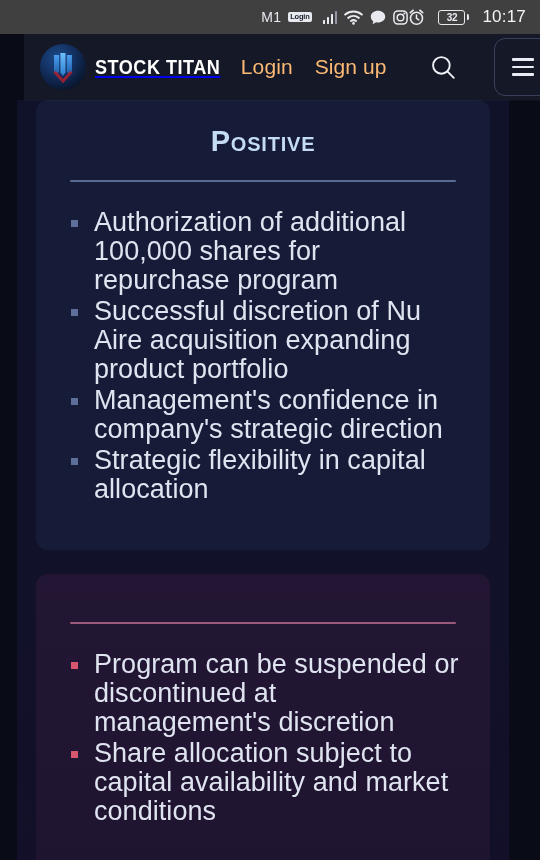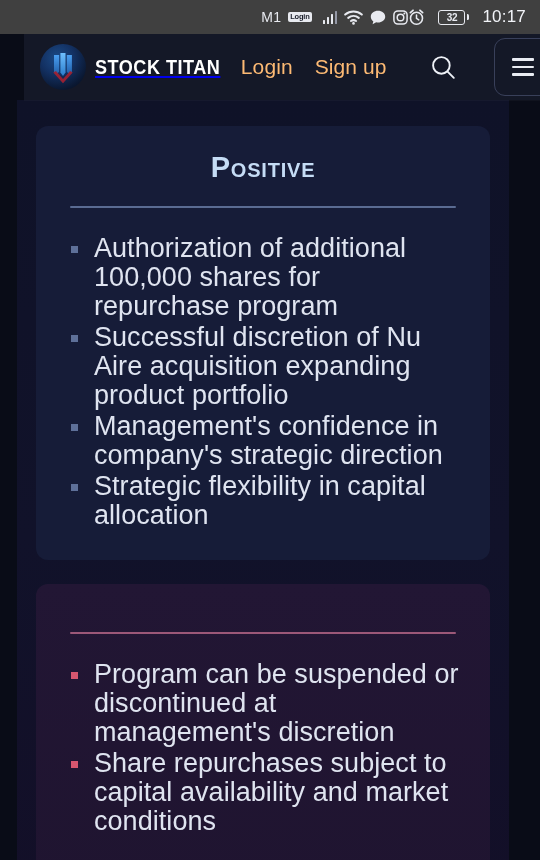--- a/index.html
+++ b/index.html
@@ -206,22 +206,21 @@
     padding: 0 0 0 0;
   }
 
   .card {
     border-radius: 12px;
     margin: 0 19px;
     padding: 26px 0 22px 0;
   }
   .card.positive {
     background: #161c38;
-    margin-top: 26px;
-    padding-bottom: 28px;
+    padding-bottom: 44px;
   }
   .card.negative {
     background: linear-gradient(180deg, #221634 0%, #1f1430 100%);
     margin-top: 24px;
     padding-bottom: 60px;
   }
 
   .card-title {
     text-align: center;
     font-variant: small-caps;
@@ -368,18 +367,18 @@
         <li>Successful discretion of Nu Aire acquisition expanding product portfolio</li>
         <li>Management's confidence in company's strategic direction</li>
         <li>Strategic flexibility in capital allocation</li>
       </ul>
     </section>
 
     <section class="card negative">
       <div class="card-divider"></div>
       <ul class="bullet-list">
         <li>Program can be suspended or discontinued at management's discretion</li>
-        <li>Share repurchases subject to capital availability and market conditions</li>
+        <li>Share allocation subject to capital availability and market conditions</li>
       </ul>
     </section>
 
   </div>
 </main>
 
 </body></html>

